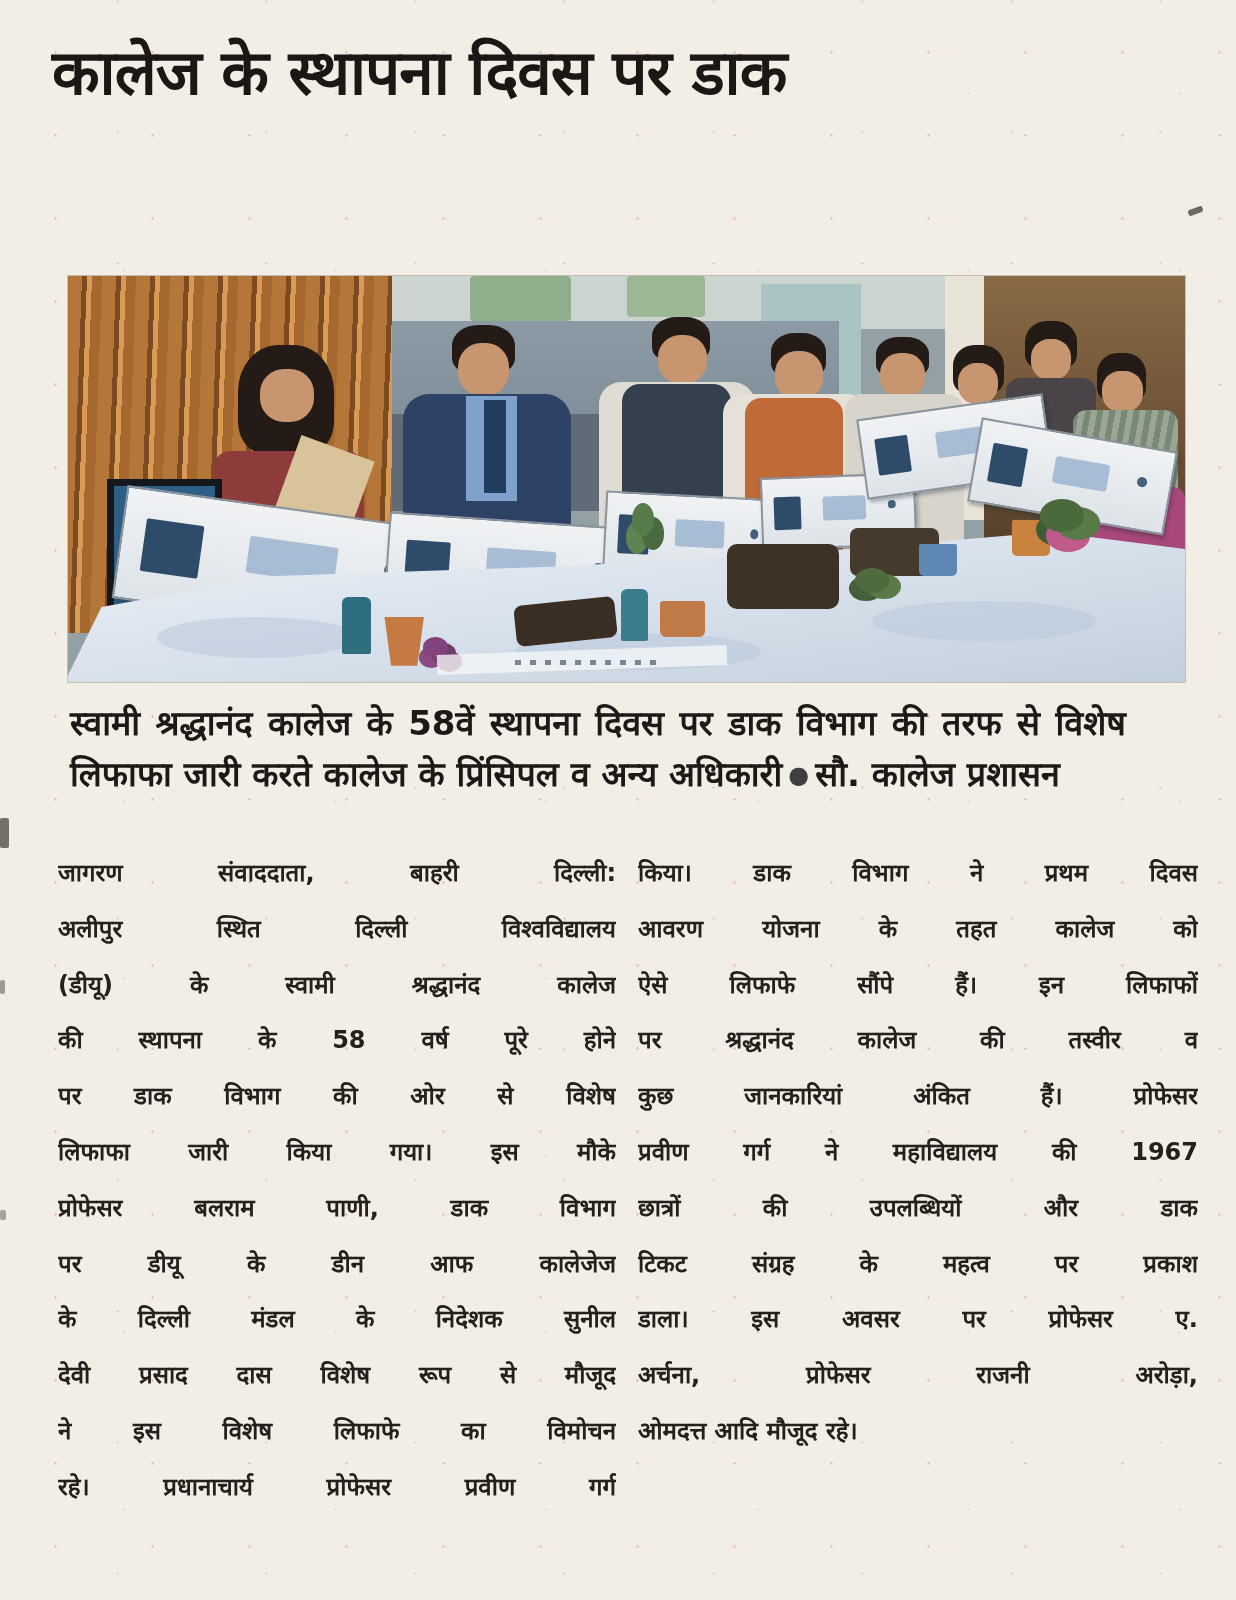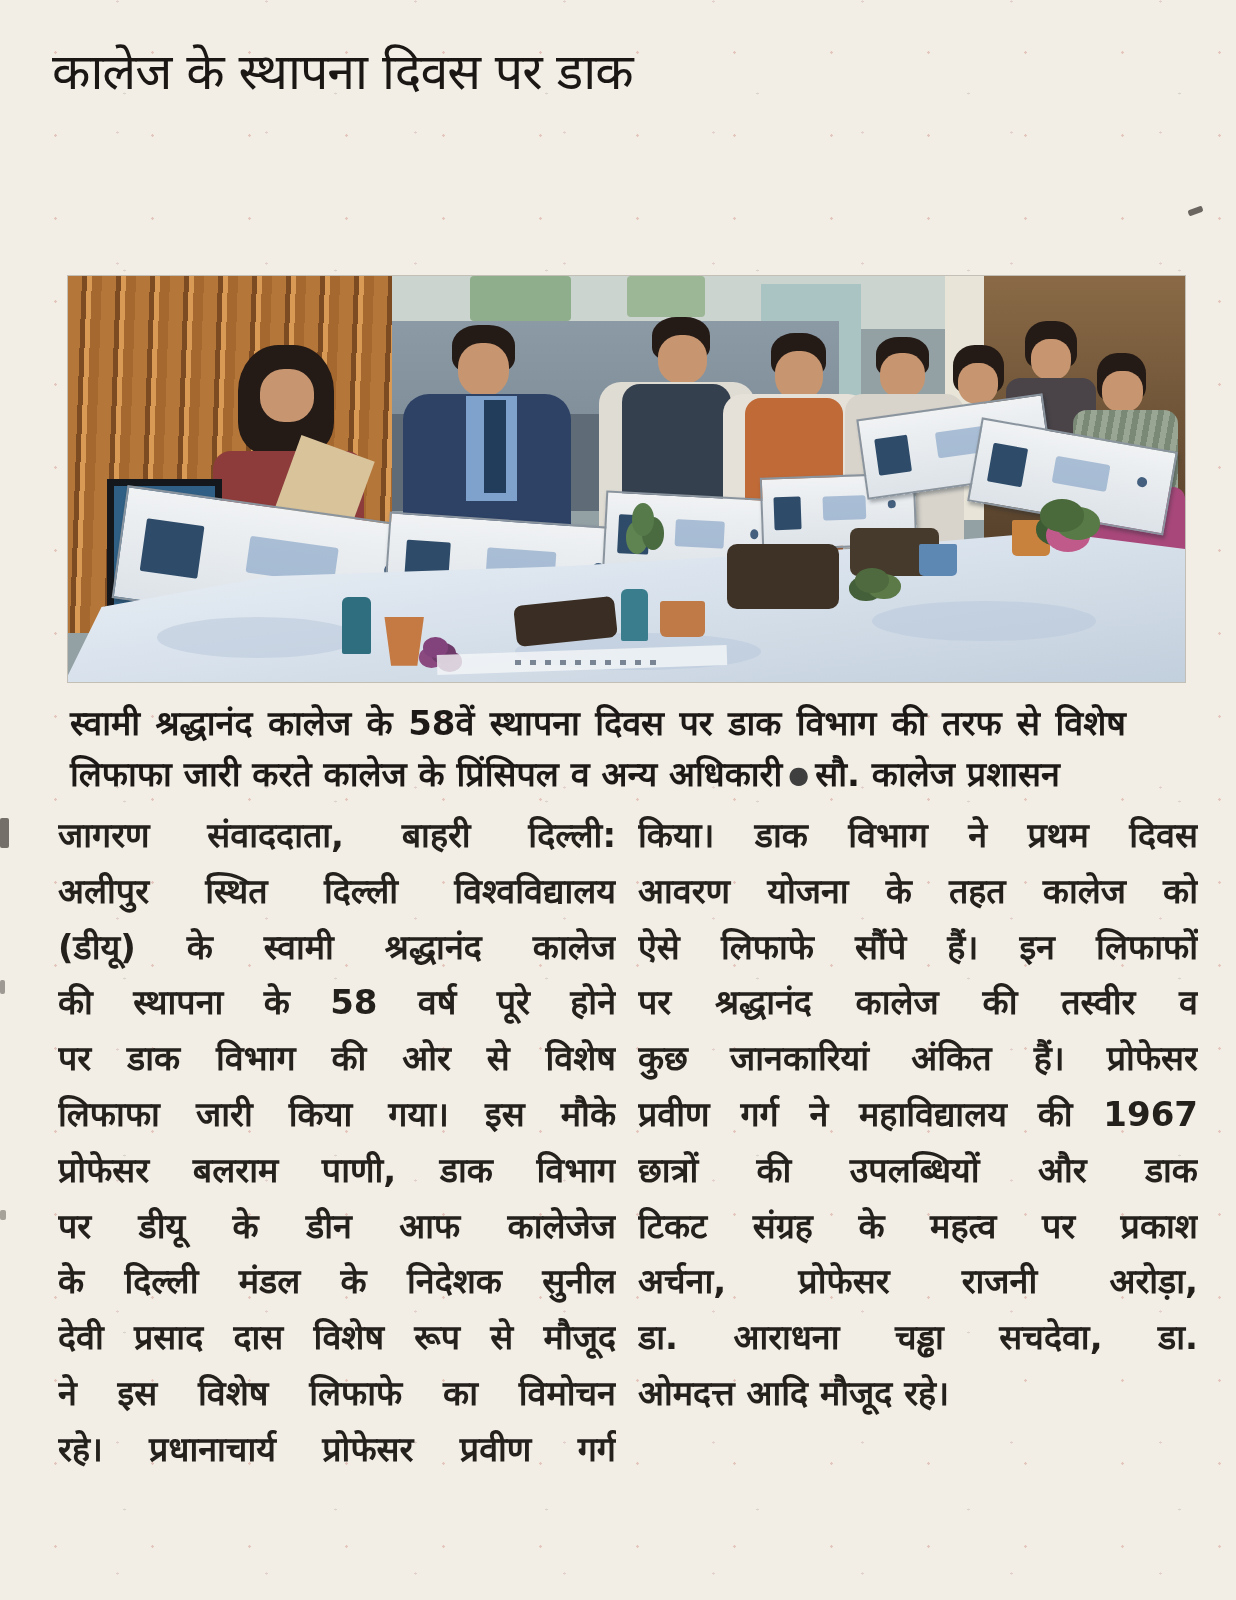--- a/index.html
+++ b/index.html
@@ -7,21 +7,21 @@
   .page{position:relative;width:1236px;height:1600px;overflow:hidden;
     background-color:#f2eee6;
     background-image:
       radial-gradient(rgba(200,120,110,.35) 1.2px, transparent 1.6px),
       radial-gradient(rgba(180,110,120,.25) 1px, transparent 1.4px),
       radial-gradient(rgba(120,90,80,.18) 1px, transparent 1.3px);
     background-size:97px 83px,149px 131px,211px 177px;
     background-position:7px 11px,43px 67px,19px 5px;}
   
   .headline{position:absolute;left:52px;top:14px;width:1152px;color:#1a1714;
-    font-weight:400;font-size:50px;line-height:117px;letter-spacing:-1px;}
+    font-weight:700;font-size:62px;line-height:117px;letter-spacing:-1px;}
   
   .photo{position:absolute;left:68px;top:276px;width:1117px;height:406px;
     background:#93a1a4;overflow:hidden;box-shadow:0 0 0 1px rgba(60,50,40,.25);}
   .photo *{position:absolute;}
   .curtain{left:0;top:0;width:29%;height:88%;
     background:repeating-linear-gradient(92deg,#b5763a 0 14px,#7c4b22 14px 19px,#d99a55 19px 24px,#a5682f 24px 34px);}
   .topstrip{left:29%;top:0;width:53%;height:13%;background:#ccd4cf;}
   .greenpatch1{left:36%;top:0;width:9%;height:11%;background:#8fae8b;border-radius:4px;}
   .greenpatch2{left:50%;top:0;width:7%;height:10%;background:#9cb795;border-radius:4px;}
   .window{left:62%;top:2%;width:9%;height:38%;background:#aac4c4;}
@@ -39,21 +39,21 @@
     background:linear-gradient(172deg,#eef2f6 0%,#dbe4ee 45%,#c2cfdc 100%);
     clip-path:polygon(0 96%,3% 56%,18% 38%,45% 32%,70% 22%,88% 12%,100% 22%,100% 100%,0 100%);}
   .shade{background:#b9c9da;opacity:.55;border-radius:50%;}
   
   .caption{position:absolute;left:70px;top:698px;width:1056px;color:#1c1916;
     font-weight:700;font-size:34px;line-height:51px;}
   .caption .cline{text-align:justify;text-align-last:justify;}
   .caption .cline.last{text-align-last:left;}
   .bullet{color:#3f3f3f;font-size:24px;vertical-align:3px;padding:0 6px;}
   
-  .col{position:absolute;top:808px;color:#24201c;font-size:34px;font-weight:600;}
+  .col{position:absolute;top:846px;color:#24201c;font-size:24px;font-weight:600;}
   .col1{left:58px;width:558px;}
   .col2{left:638px;width:560px;}
   .ln{height:55.8px;line-height:55.8px;text-align:justify;text-align-last:justify;overflow:hidden;white-space:normal;}
   .ln.bold{font-weight:800;}
   .ln.left{text-align-last:left;}
   
   .smudge{position:absolute;background:#4a443e;border-radius:2px;}
 </style>
 </head>
 <body>
@@ -187,22 +187,22 @@
 
   <div class="col col2">
     <div class="ln">किया। डाक विभाग ने प्रथम दिवस</div>
     <div class="ln">आवरण योजना के तहत कालेज को</div>
     <div class="ln">ऐसे लिफाफे सौंपे हैं। इन लिफाफों</div>
     <div class="ln">पर श्रद्धानंद कालेज की तस्वीर व</div>
     <div class="ln">कुछ जानकारियां अंकित हैं। प्रोफेसर</div>
     <div class="ln">प्रवीण गर्ग ने महाविद्यालय की 1967</div>
     <div class="ln">छात्रों की उपलब्धियों और डाक</div>
     <div class="ln">टिकट संग्रह के महत्व पर प्रकाश</div>
+    <div class="ln">डाला। इस अवसर पर प्रोफेसर ए.</div>
     <div class="ln">अर्चना, प्रोफेसर राजनी अरोड़ा,</div>
-    <div class="ln">डा. आराधना चड्ढा सचदेवा, डा.</div>
     <div class="ln left">ओमदत्त आदि मौजूद रहे।</div>
   </div>
 
   <div class="smudge" style="left:0;top:818px;width:9px;height:30px;opacity:.75;"></div>
   <div class="smudge" style="left:0;top:980px;width:5px;height:14px;opacity:.5;"></div>
   <div class="smudge" style="left:0;top:1210px;width:6px;height:10px;opacity:.45;"></div>
   <div class="smudge" style="left:1188px;top:208px;width:15px;height:6px;transform:rotate(-20deg);opacity:.8;"></div>
 
 </div>
 

